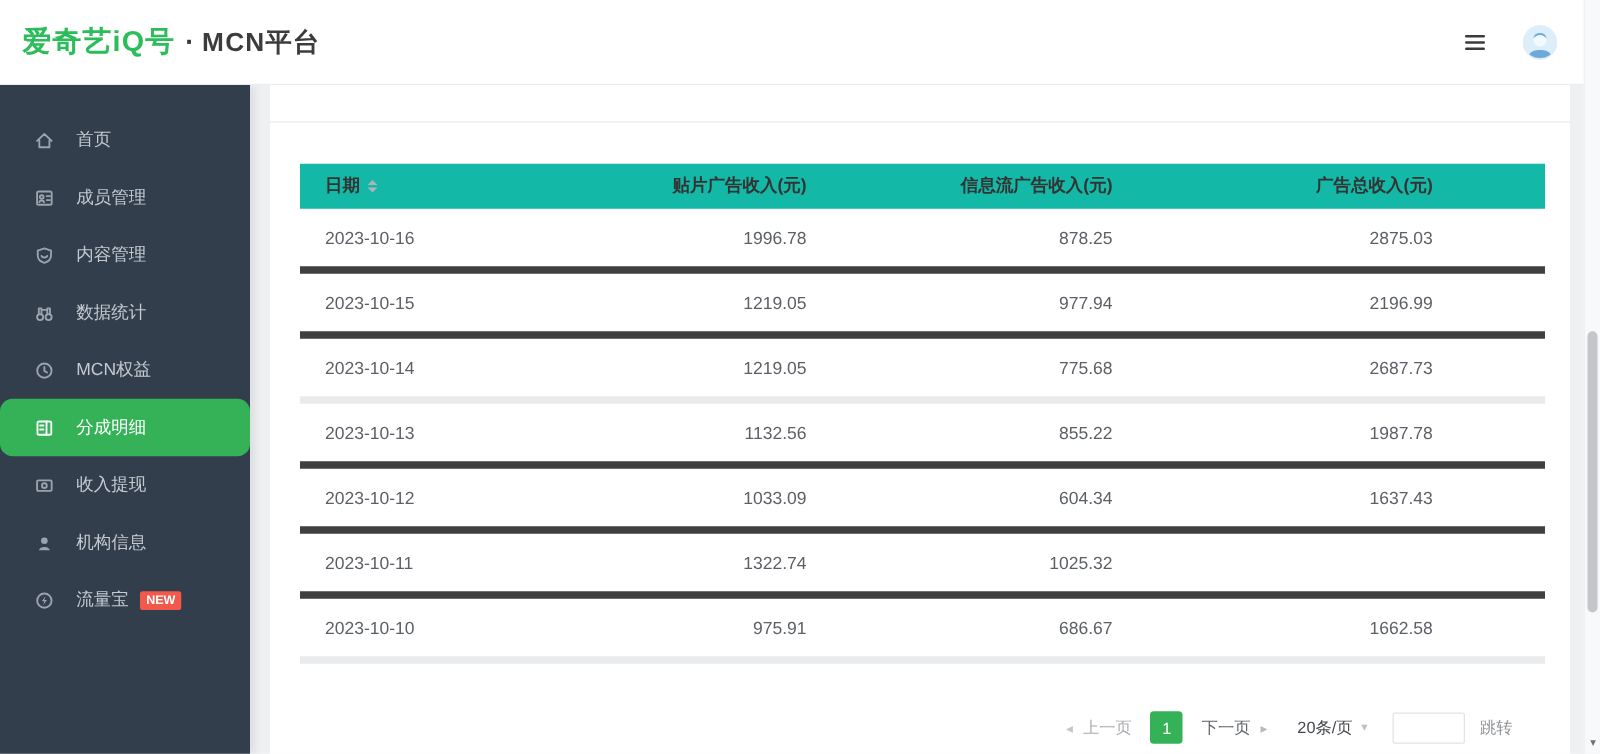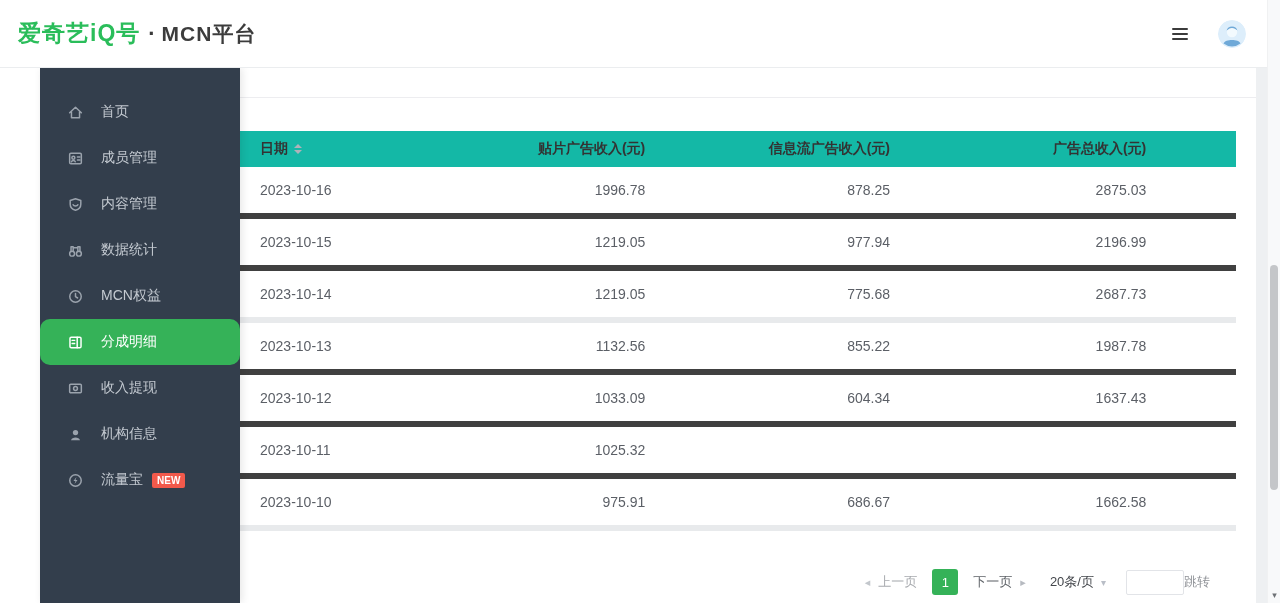--- a/index.html
+++ b/index.html
@@ -15,21 +15,21 @@
   .sep { color:#3a3a3a; font-size:22px; font-weight:bold; margin:0 6px 0 8px; }
   .product { color:#3c3c3c; font-size:21px; font-weight:bold; letter-spacing:1px; }
   .header-right { display:flex; align-items:center; gap:30px; }
   .hamburger { width:16px; height:12px; display:flex; flex-direction:column;
     justify-content:space-between; cursor:pointer; }
   .hamburger b { display:block; height:2px; background:#3b3b3b; border-radius:1px; }
   .avatar { width:28px; height:28px; border-radius:50%; overflow:hidden; cursor:pointer; }
 
   
   .sidebar { position:absolute; top:68px; left:0; width:200px; height:535px;
-    background:#333e4c; padding-top:21px; box-shadow:2px 0 8px rgba(0,0,0,.10); z-index:5;margin-left:40px; }
+    background:#333e4c; padding-top:21px; box-shadow:2px 0 8px rgba(0,0,0,.10); z-index:5; }
   .side-item { height:46px; display:flex; align-items:center; padding-left:27px;
     color:#c4cad1; font-size:14px; cursor:pointer; }
   .side-item.active { background:#35b258; color:#fff;border-radius:10px; }
   .side-icon { width:17px; height:17px; margin-right:17px; display:inline-flex;
     align-items:center; justify-content:center; color:#9ba3ad; flex:none; }
   .side-item.active .side-icon { color:#fff; }
   .badge { margin-left:9px; background:#f2594b; color:#fff; font-size:10px;
     font-weight:bold; padding:3px 5px 2px; border-radius:2px; line-height:1; }
 
   
@@ -61,21 +61,21 @@
   .pg-prev { color:#a8abaf; margin-left:8px; cursor:pointer; }
   .pg-current { width:26px; height:26px; background:#35b258; color:#fff;
     border:none; border-radius:3px; font-size:13px; margin:0 15px;
     display:flex; align-items:center; justify-content:center; cursor:pointer; }
   .pg-next { color:#5f6368; cursor:pointer; }
   .pg-arrow.right { margin-left:8px; color:#b6bac0; }
   .pg-size { margin-left:24px; display:flex; align-items:center; color:#44474c; cursor:pointer; }
   .pg-caret { color:#b9bec7; font-size:10px; margin-left:7px; }
   .pg-input { width:58px; height:25px; border:1px solid #e2e4e8; border-radius:2px;
     margin-left:20px; outline:none; font-size:13px; padding:0 6px; color:#444; }
-  .pg-jump { margin-left:0; color:#8f9297; cursor:pointer; }
+  .pg-jump { margin-left:12px; color:#8f9297; cursor:pointer; }
 
   
   .scrollbar { position:absolute; top:0; right:0; width:13px; height:603px;
     background:#f8f9fa; border-left:1px solid #f0f1f2; z-index:10; }
   .sb-thumb { position:absolute; top:265px; right:2px; width:8px; height:225px;
     background:#c4c6c9; border-radius:4px; cursor:pointer; }
   .sb-down { position:absolute; bottom:3px; left:0; width:13px; text-align:center;
     color:#6d7175; font-size:9px; cursor:pointer; }
 </style>
 </head>
@@ -232,20 +232,21 @@
             <div class="td c3 num">1987.78</div>
           </div>
           <div class="tr">
             <div class="td c0">2023-10-12</div>
             <div class="td c1 num">1033.09</div>
             <div class="td c2 num">604.34</div>
             <div class="td c3 num">1637.43</div>
           </div>
           <div class="tr">
             <div class="td c0">2023-10-11</div>
+            <div class="td c1 num">1322.74</div>
             <div class="td c2 num">1025.32</div>
           </div>
           <div class="tr">
             <div class="td c0">2023-10-10</div>
             <div class="td c1 num">975.91</div>
             <div class="td c2 num">686.67</div>
             <div class="td c3 num">1662.58</div>
           </div>
         </div>
       <div class="pagination">

